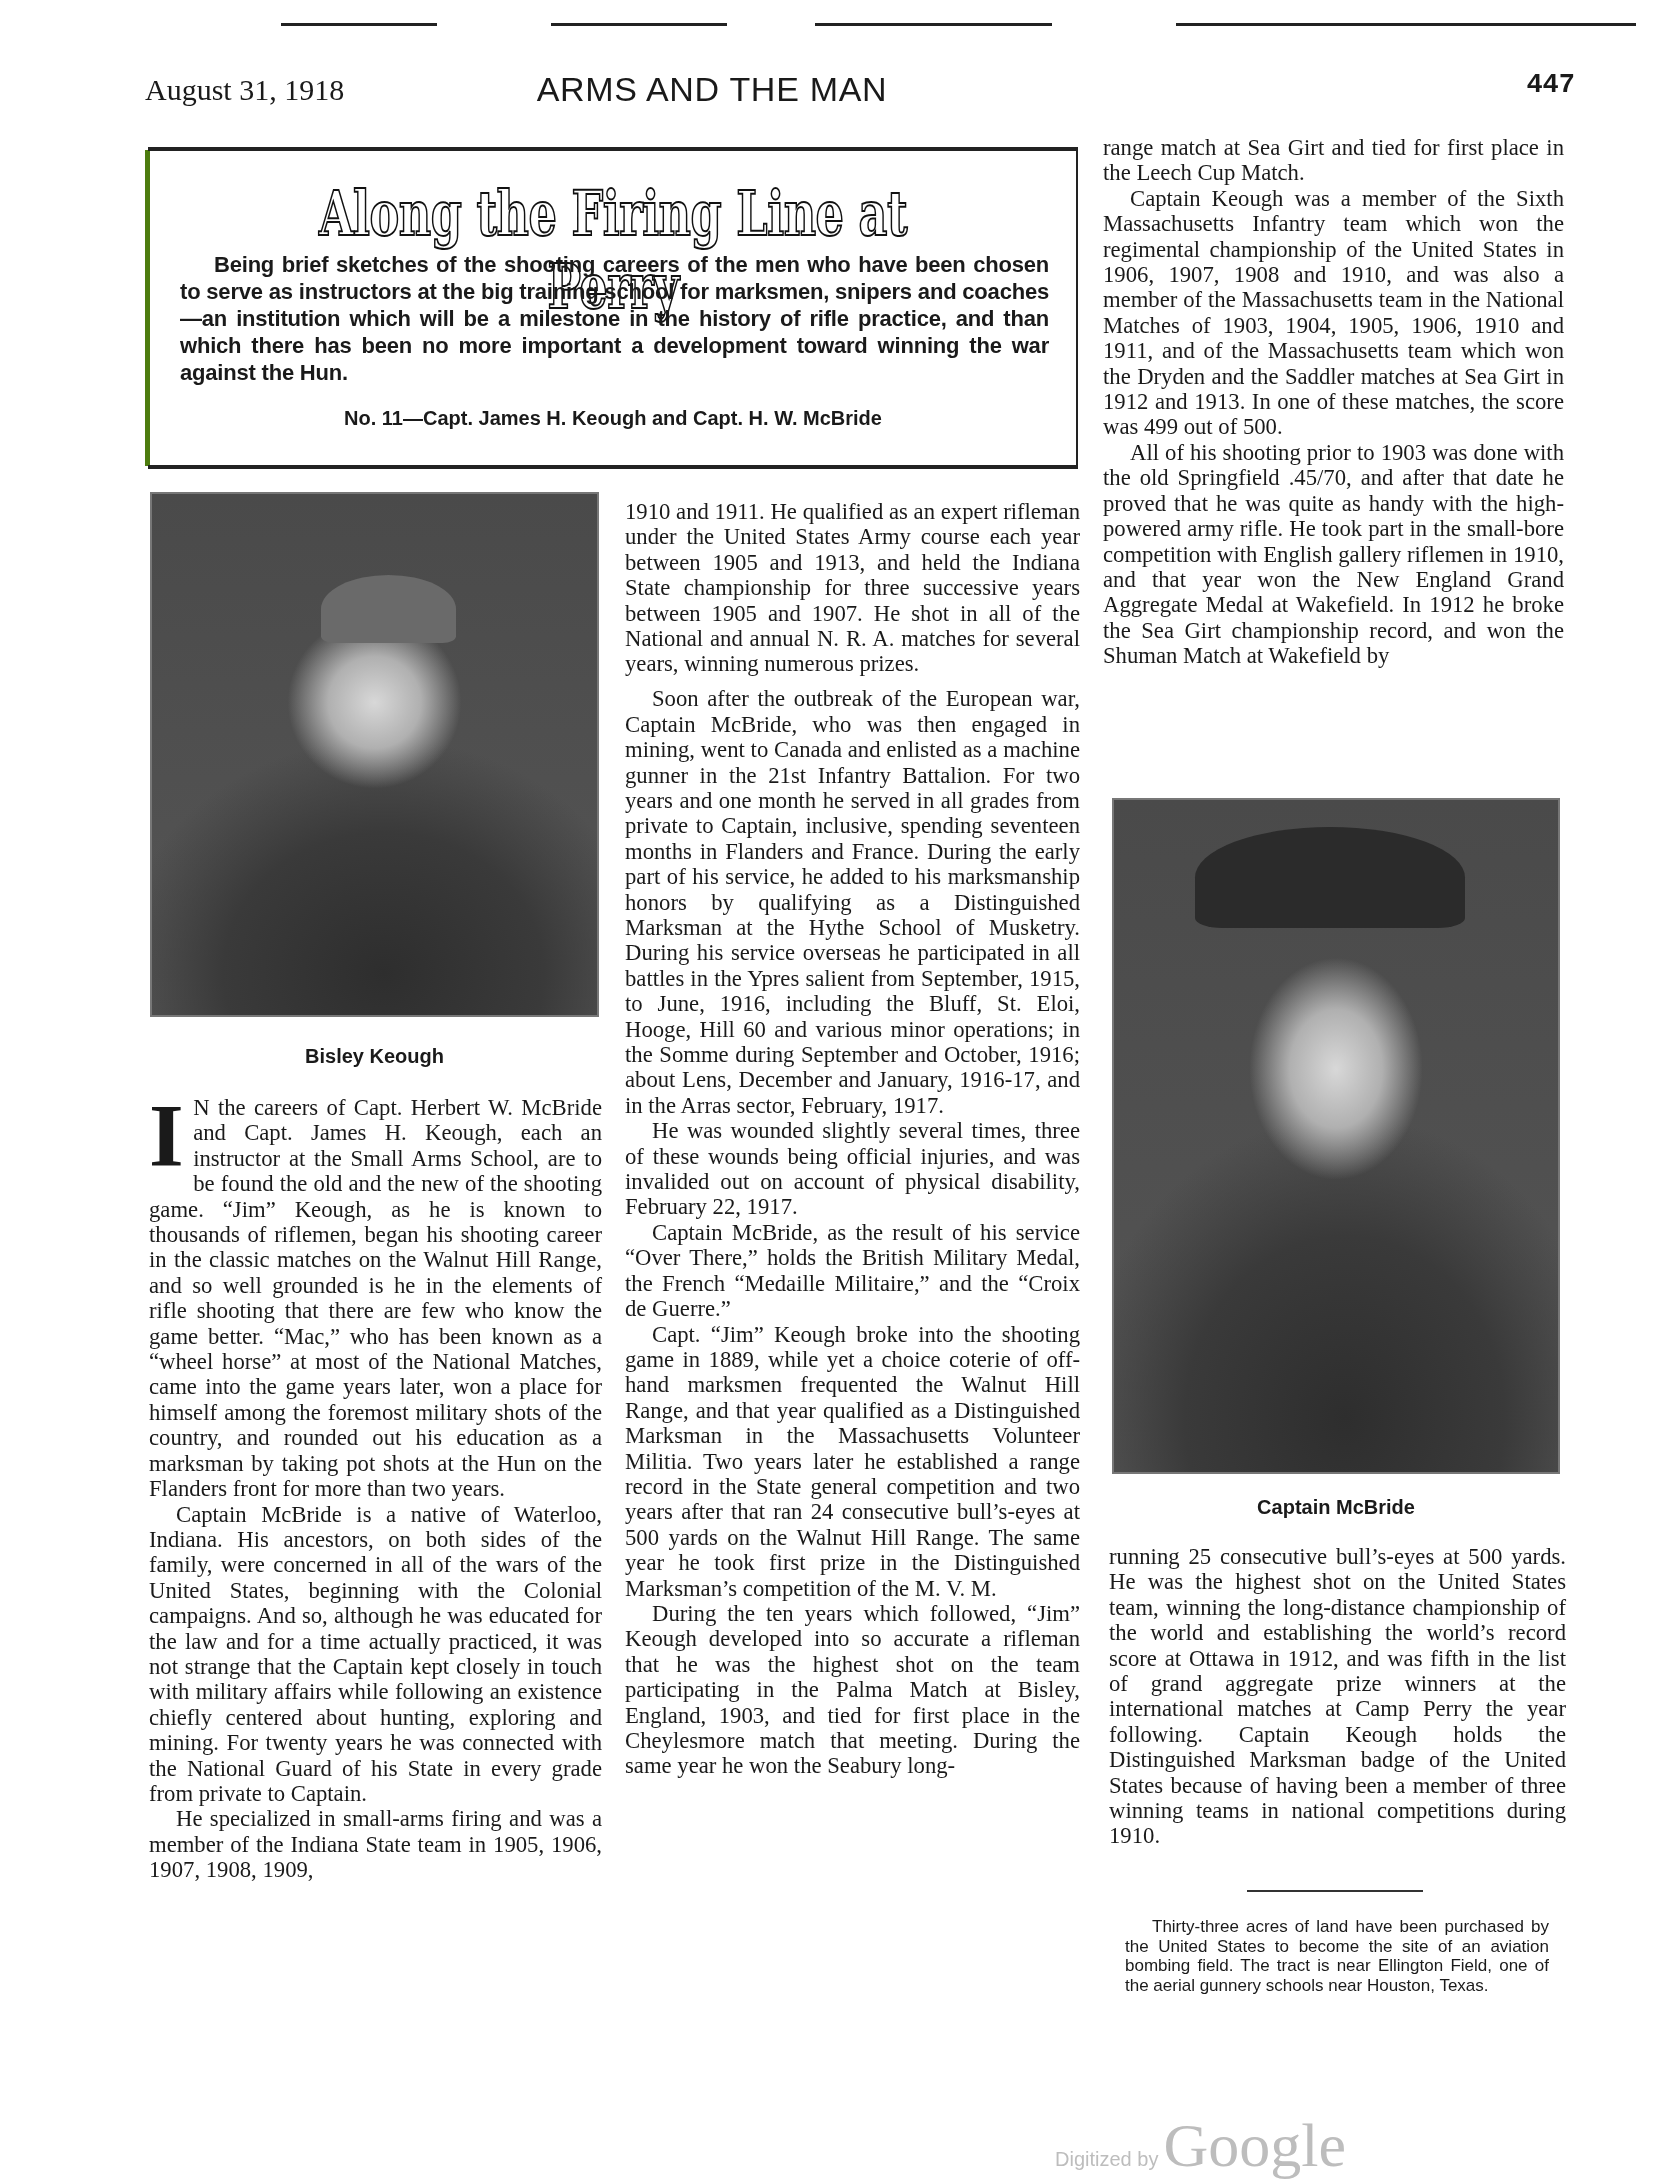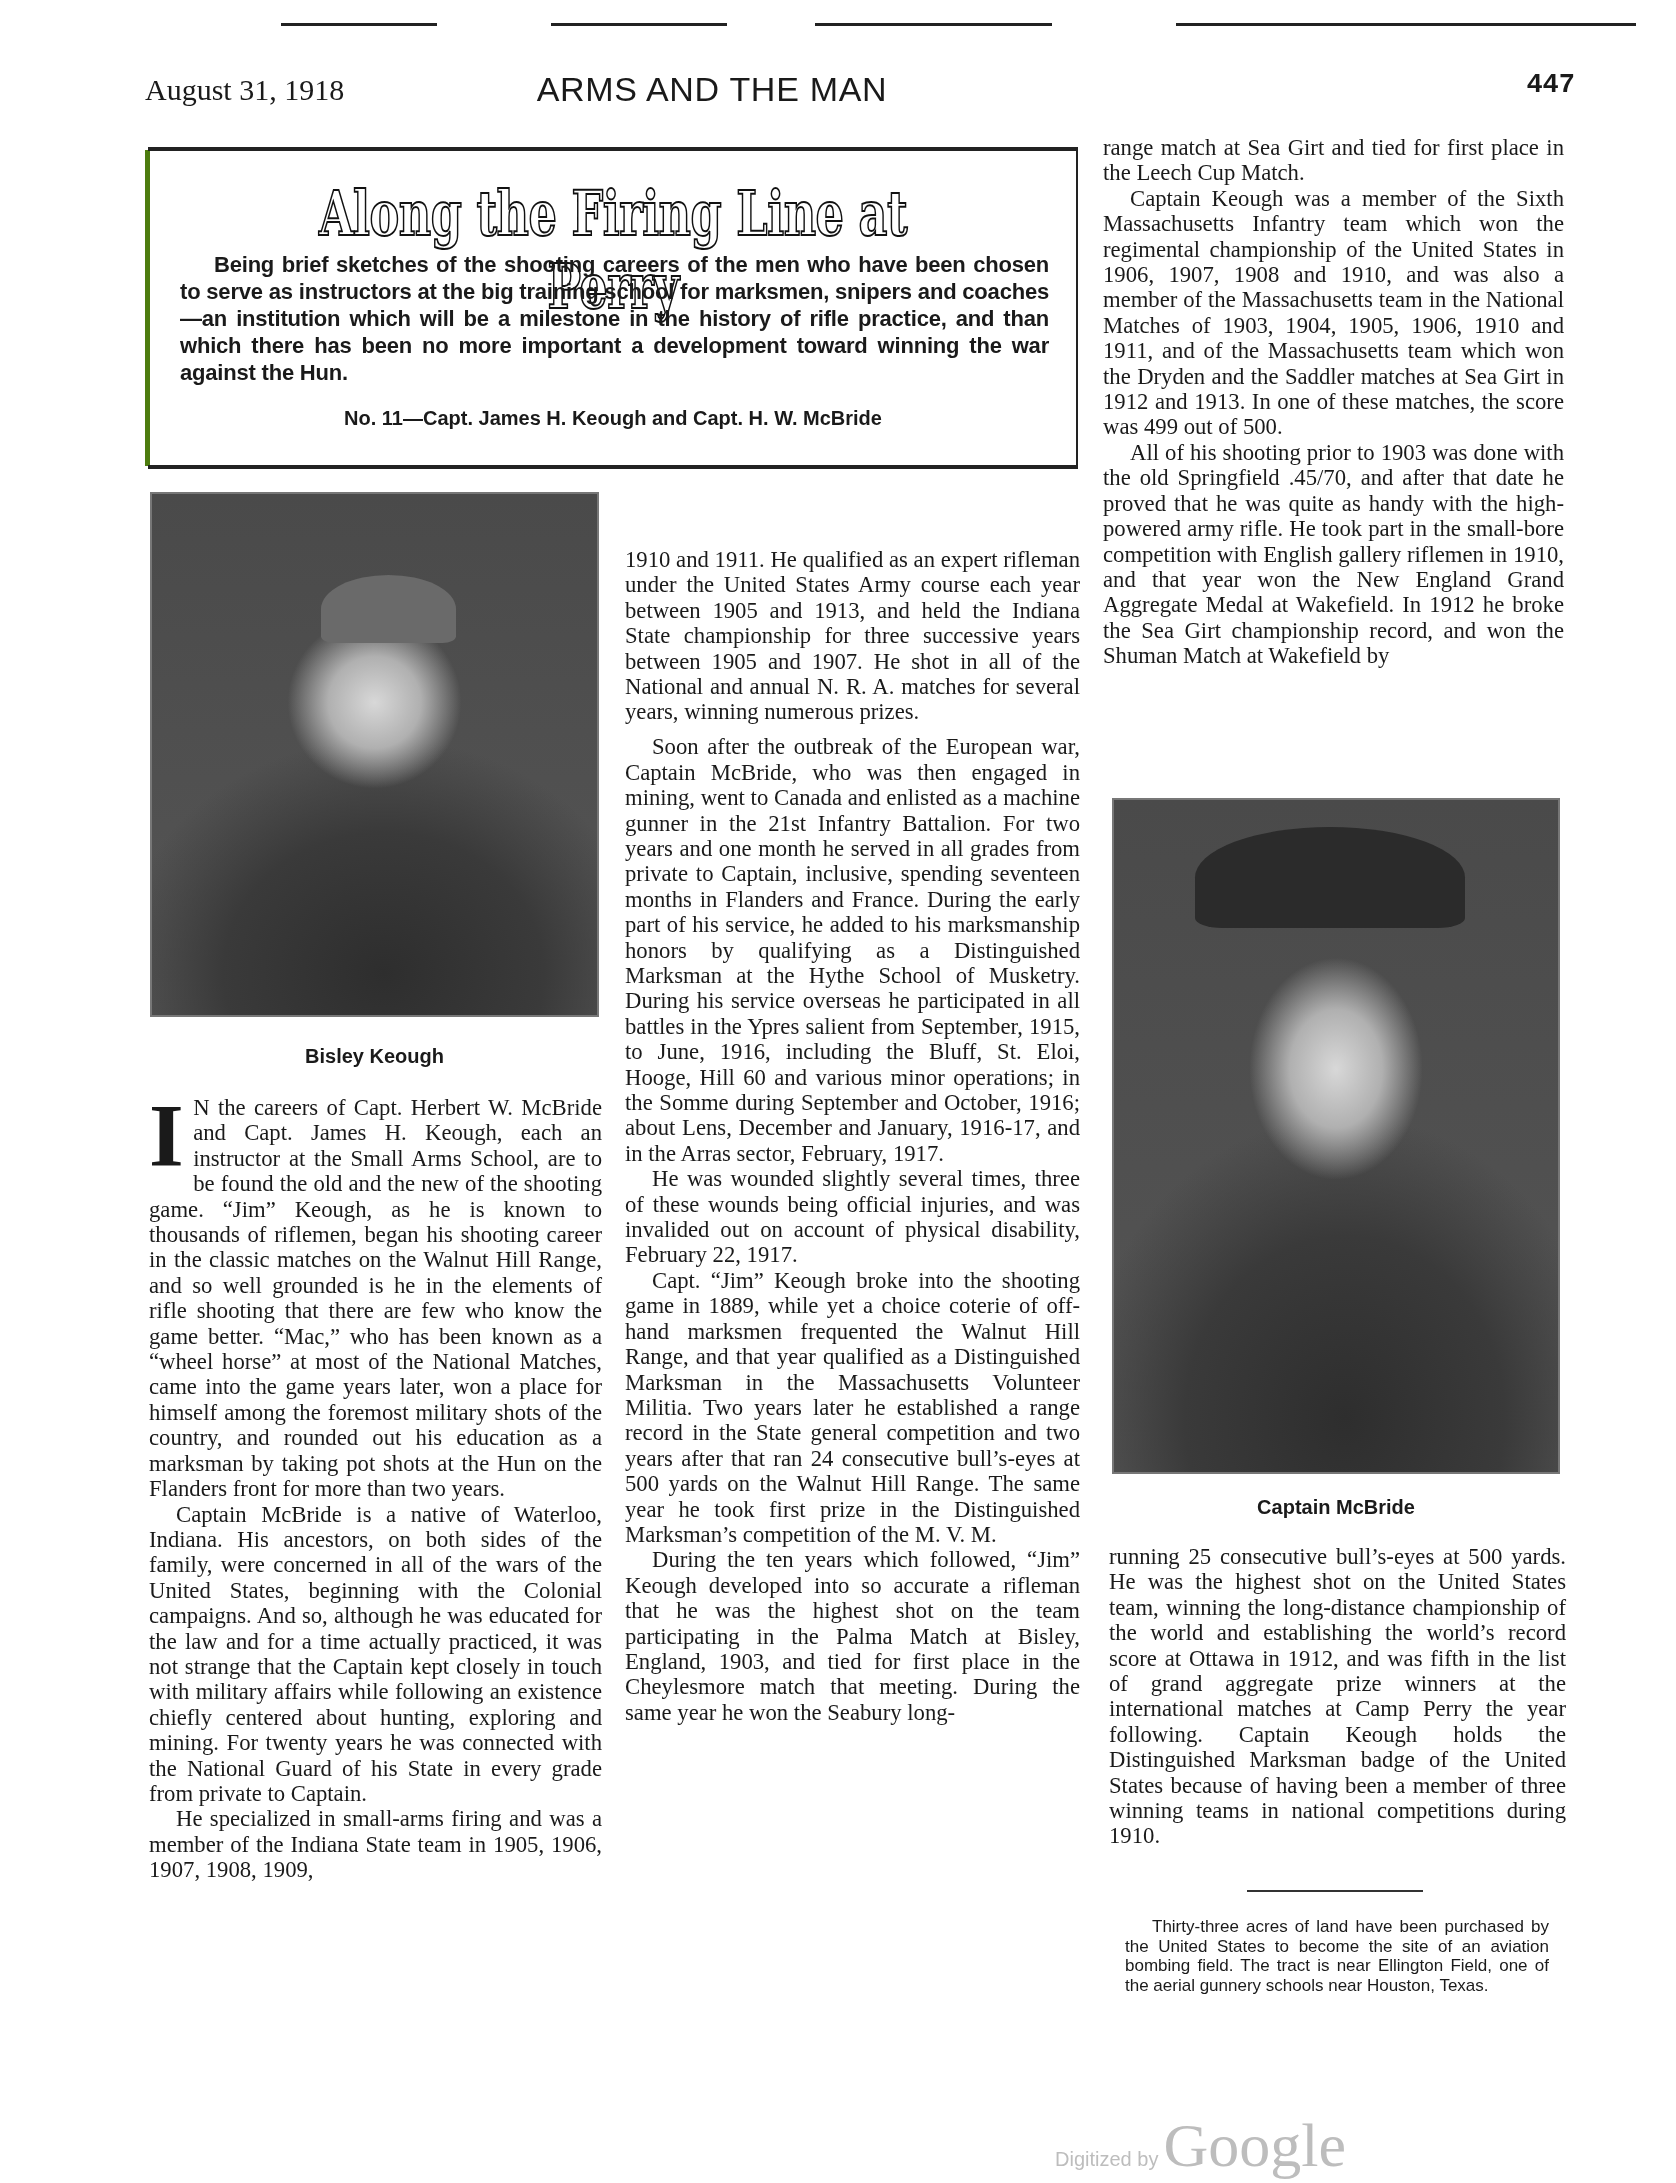--- a/index.html
+++ b/index.html
@@ -54,24 +54,25 @@
   <div class="cap-shape" style="left:169px;top:81px;width:135px;height:68px;background:#6a6a6a;"></div>
 </div>
 <div class="caption" style="left:150px;top:1045px;width:449px;">Bisley Keough</div>
 
 <div class="col" style="left:149px;top:1095px;width:453px;">
   <p class="noindent"><span class="dropcap">I</span><span>N the careers of Capt. Herbert W. McBride and Capt. James H. Keough, each an instructor at the Small Arms School, are to be found the old and the new of the shooting game. “Jim” Keough, as he is known to thousands of riflemen, began his shooting career in the classic matches on the Walnut Hill Range, and so well grounded is he in the elements of rifle shooting that there are few who know the game better. “Mac,” who has been known as a “wheel horse” at most of the National Matches, came into the game years later, won a place for himself among the foremost military shots of the country, and rounded out his education as a marksman by taking pot shots at the Hun on the Flanders front for more than two years.</span></p>
   <p>Captain McBride is a native of Waterloo, Indiana. His ancestors, on both sides of the family, were concerned in all of the wars of the United States, beginning with the Colonial campaigns. And so, although he was educated for the law and for a time actually practiced, it was not strange that the Captain kept closely in touch with military affairs while following an existence chiefly centered about hunting, exploring and mining. For twenty years he was connected with the National Guard of his State in every grade from private to Captain.</p>
   <p>He specialized in small-arms firing and was a member of the Indiana State team in 1905, 1906, 1907, 1908, 1909,</p>
 </div>
 
-<div class="col" style="left:625px;top:499px;width:455px;margin-top:48px;">
+<div class="col" style="left:625px;top:499px;width:455px;">
   <p class="noindent">1910 and 1911. He qualified as an expert rifleman under the United States Army course each year between 1905 and 1913, and held the Indiana State championship for three successive years between 1905 and 1907. He shot in all of the National and annual N. R. A. matches for several years, winning numerous prizes.</p>
   <p style="margin-top:9.5px;">Soon after the outbreak of the European war, Captain McBride, who was then engaged in mining, went to Canada and enlisted as a machine gunner in the 21st Infantry Battalion. For two years and one month he served in all grades from private to Captain, inclusive, spending seventeen months in Flanders and France. During the early part of his service, he added to his marksmanship honors by qualifying as a Distinguished Marksman at the Hythe School of Musketry. During his service overseas he participated in all battles in the Ypres salient from September, 1915, to June, 1916, including the Bluff, St. Eloi, Hooge, Hill 60 and various minor operations; in the Somme during September and October, 1916; about Lens, December and January, 1916-17, and in the Arras sector, February, 1917.</p>
   <p>He was wounded slightly several times, three of these wounds being official injuries, and was invalided out on account of physical disability, February 22, 1917.</p>
+  <p>Captain McBride, as the result of his service “Over There,” holds the British Military Medal, the French “Medaille Militaire,” and the “Croix de Guerre.”</p>
   <p>Capt. “Jim” Keough broke into the shooting game in 1889, while yet a choice coterie of off-hand marksmen frequented the Walnut Hill Range, and that year qualified as a Distinguished Marksman in the Massachusetts Volunteer Militia. Two years later he established a range record in the State general competition and two years after that ran 24 consecutive bull’s-eyes at 500 yards on the Walnut Hill Range. The same year he took first prize in the Distinguished Marksman’s competition of the M. V. M.</p>
   <p>During the ten years which followed, “Jim” Keough developed into so accurate a rifleman that he was the highest shot on the team participating in the Palma Match at Bisley, England, 1903, and tied for first place in the Cheylesmore match that meeting. During the same year he won the Seabury long-</p>
 </div>
 
 <div class="col" style="left:1103px;top:135px;width:461px;">
   <p class="noindent">range match at Sea Girt and tied for first place in the Leech Cup Match.</p>
   <p>Captain Keough was a member of the Sixth Massachusetts Infantry team which won the regimental championship of the United States in 1906, 1907, 1908 and 1910, and was also a member of the Massachusetts team in the National Matches of 1903, 1904, 1905, 1906, 1910 and 1911, and of the Massachusetts team which won the Dryden and the Saddler matches at Sea Girt in 1912 and 1913. In one of these matches, the score was 499 out of 500.</p>
   <p>All of his shooting prior to 1903 was done with the old Springfield .45/70, and after that date he proved that he was quite as handy with the high-powered army rifle. He took part in the small-bore competition with English gallery riflemen in 1910, and that year won the New England Grand Aggregate Medal at Wakefield. In 1912 he broke the Sea Girt championship record, and won the Shuman Match at Wakefield by</p>
 </div>
 

